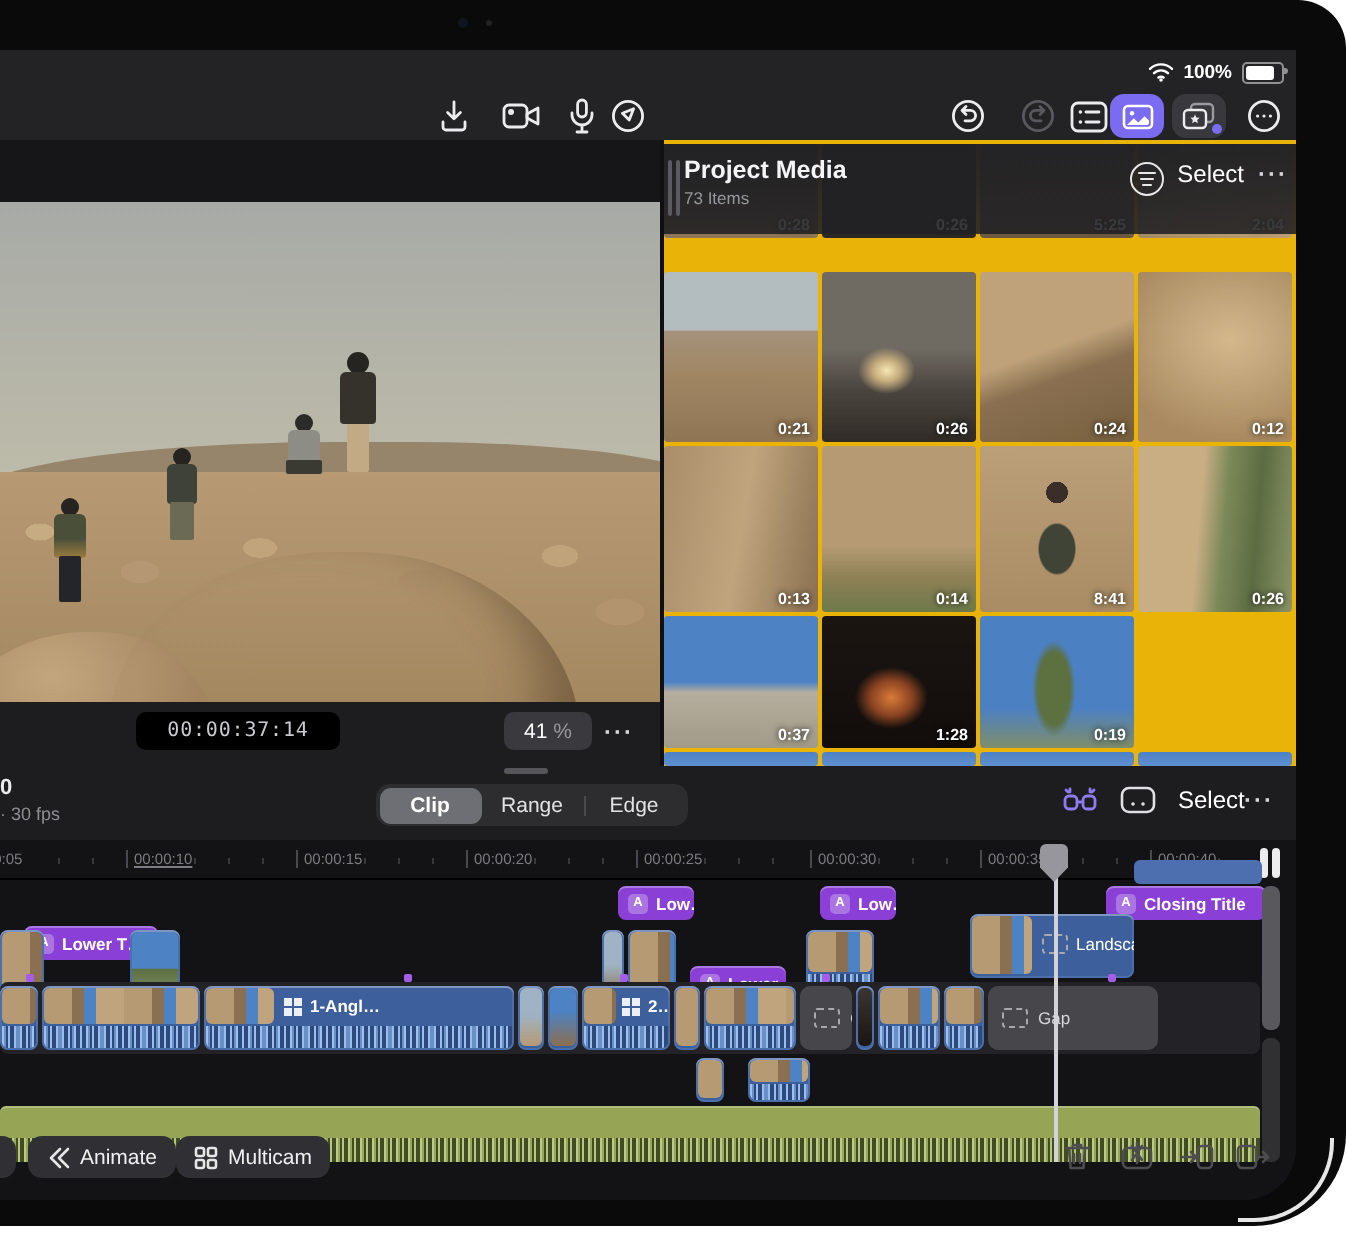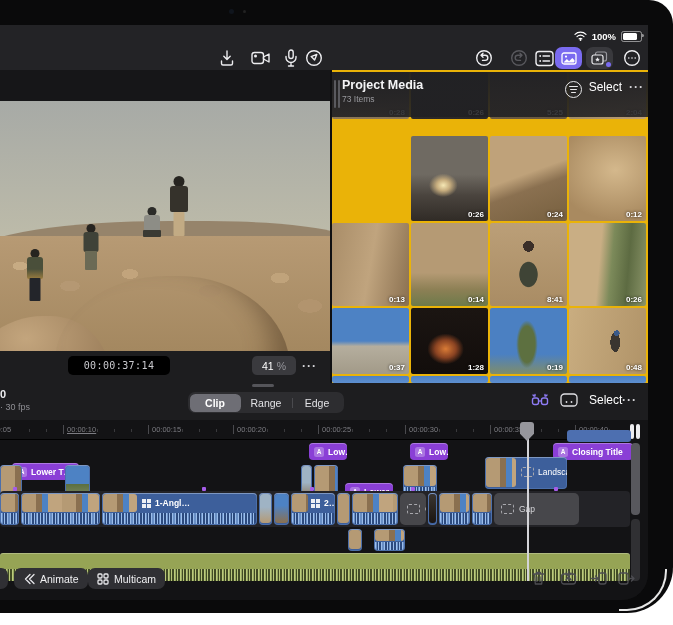--- a/index.html
+++ b/index.html
@@ -269,20 +269,23 @@
         <span class="mcount">73 Items</span>
         <span class="filter-ic" style="right:66px;top:9px;">
             <i style="top:4px;width:9px;"></i>
             <i style="top:6.8px;width:7px;left:4px;"></i>
             <i style="top:9.6px;width:5px;left:5px;"></i>
           </span>
         <span class="abs" style="right:26px;top:8px;color:#fff;font-size:12px;">Select</span>
         <span class="abs moredots" style="right:4px;top:8px;">···</span>
       </div>
 
+      <div class="cell t-r2a" style="left:0;top:66px;width:77px;height:85px;">
+          <span class="dur">0:21</span>
+        </div>
       <div class="cell t-r2b" style="left:79px;top:66px;width:77px;height:85px;">
           <span class="dur">0:26</span>
         </div>
       <div class="cell t-r2c" style="left:158px;top:66px;width:77px;height:85px;">
           <span class="dur">0:24</span>
         </div>
       <div class="cell t-r2d" style="left:237px;top:66px;width:77px;height:85px;">
           <span class="dur">0:12</span>
         </div>
 
@@ -300,23 +303,20 @@
         </div>
 
       <div class="cell t-r4a" style="left:0;top:238px;width:77px;height:66px;">
           <span class="dur">0:37</span>
         </div>
       <div class="cell t-r4b" style="left:79px;top:238px;width:77px;height:66px;">
           <span class="dur">1:28</span>
         </div>
       <div class="cell t-r4c" style="left:158px;top:238px;width:77px;height:66px;">
           <span class="dur">0:19</span>
-        </div>
-      <div class="cell t-r4d" style="left:237px;top:238px;width:77px;height:66px;">
-          <span class="dur">0:48</span>
         </div>
 
       <div class="cell t-r5" style="left:0;top:306px;width:77px;height:7px;"></div>
       <div class="cell t-r5" style="left:79px;top:306px;width:77px;height:7px;"></div>
       <div class="cell t-r5" style="left:158px;top:306px;width:77px;height:7px;"></div>
       <div class="cell t-r5" style="left:237px;top:306px;width:77px;height:7px;"></div>
     </div>
 
     <div class="tl">
       <div class="tlhead">

